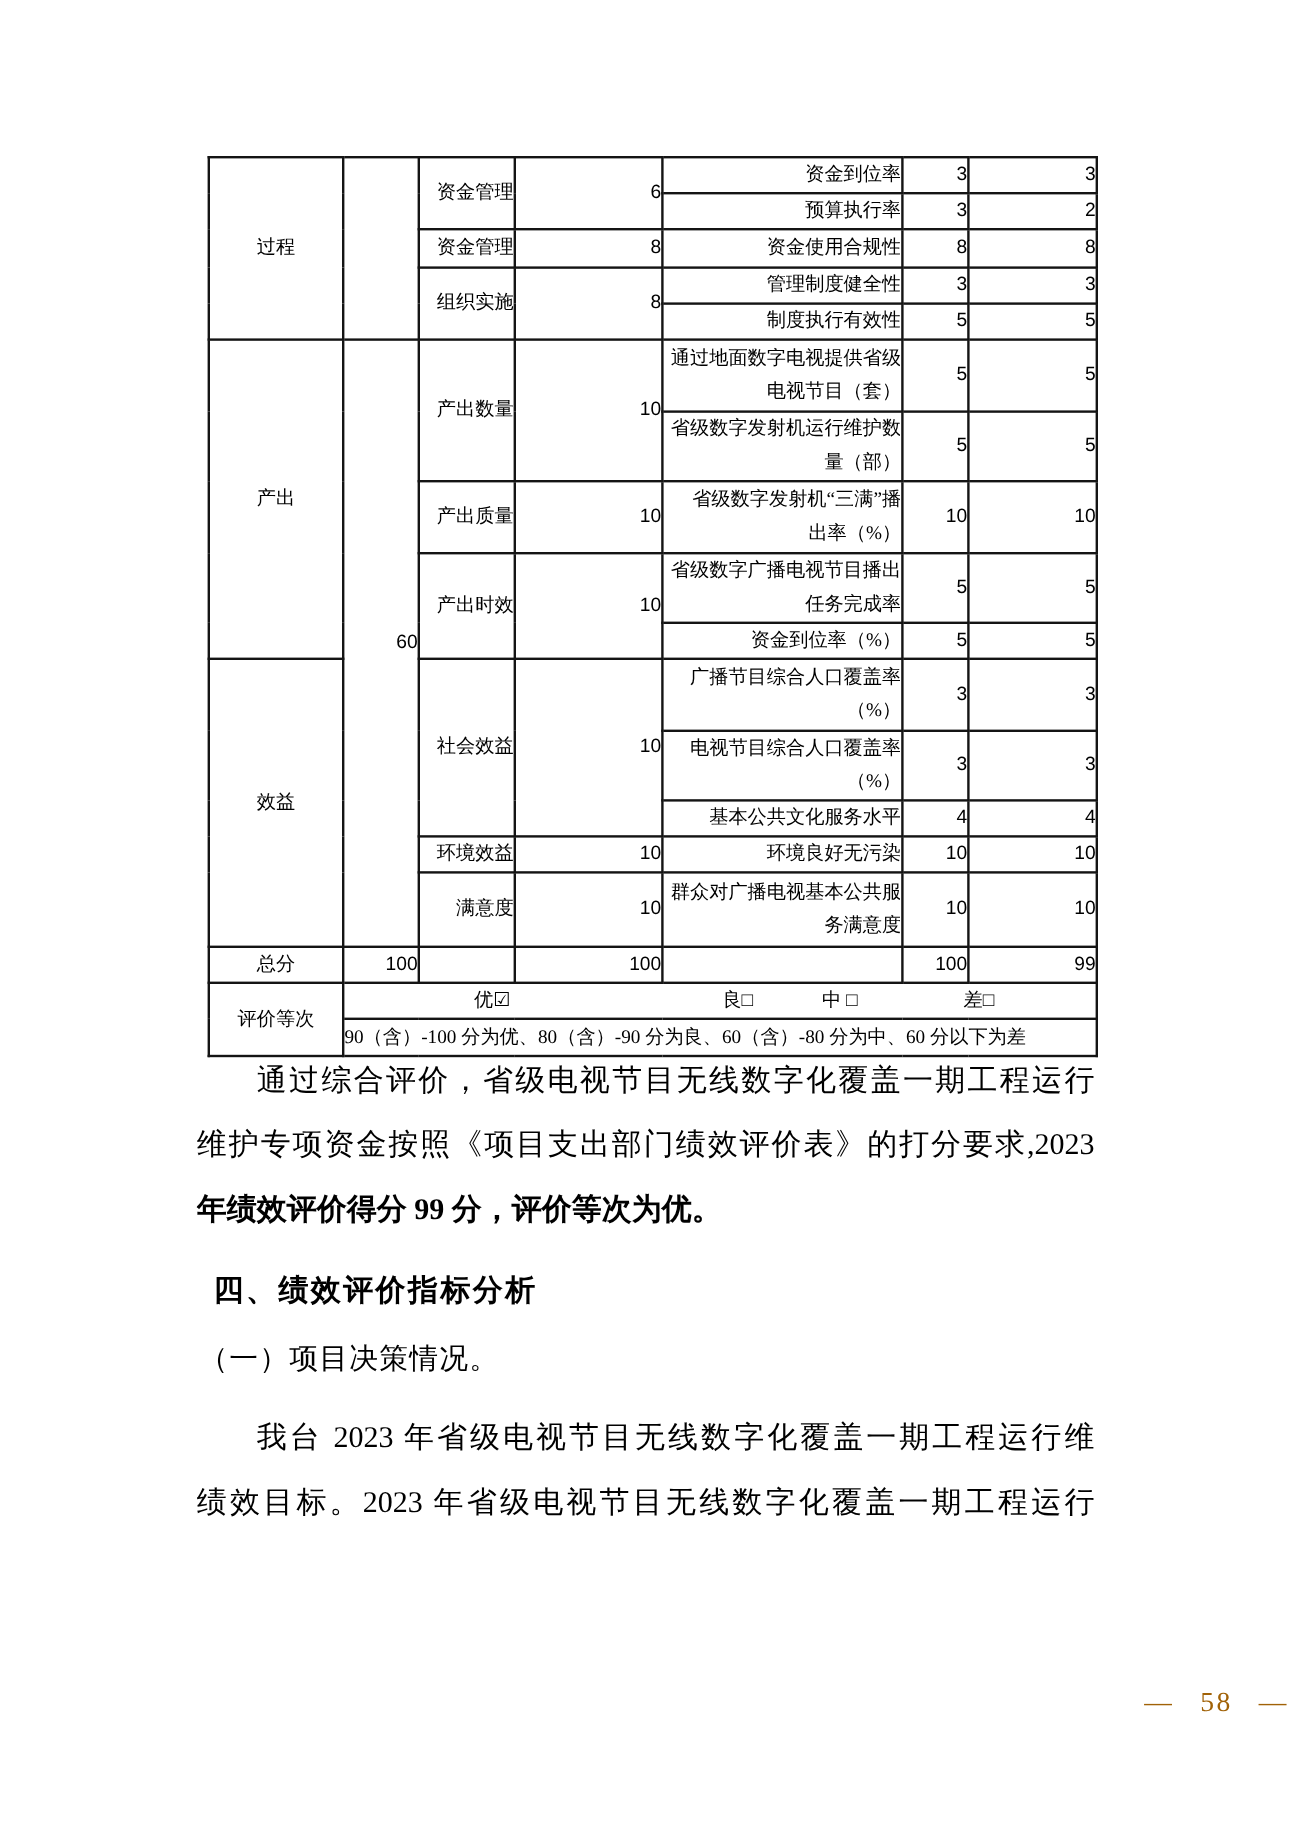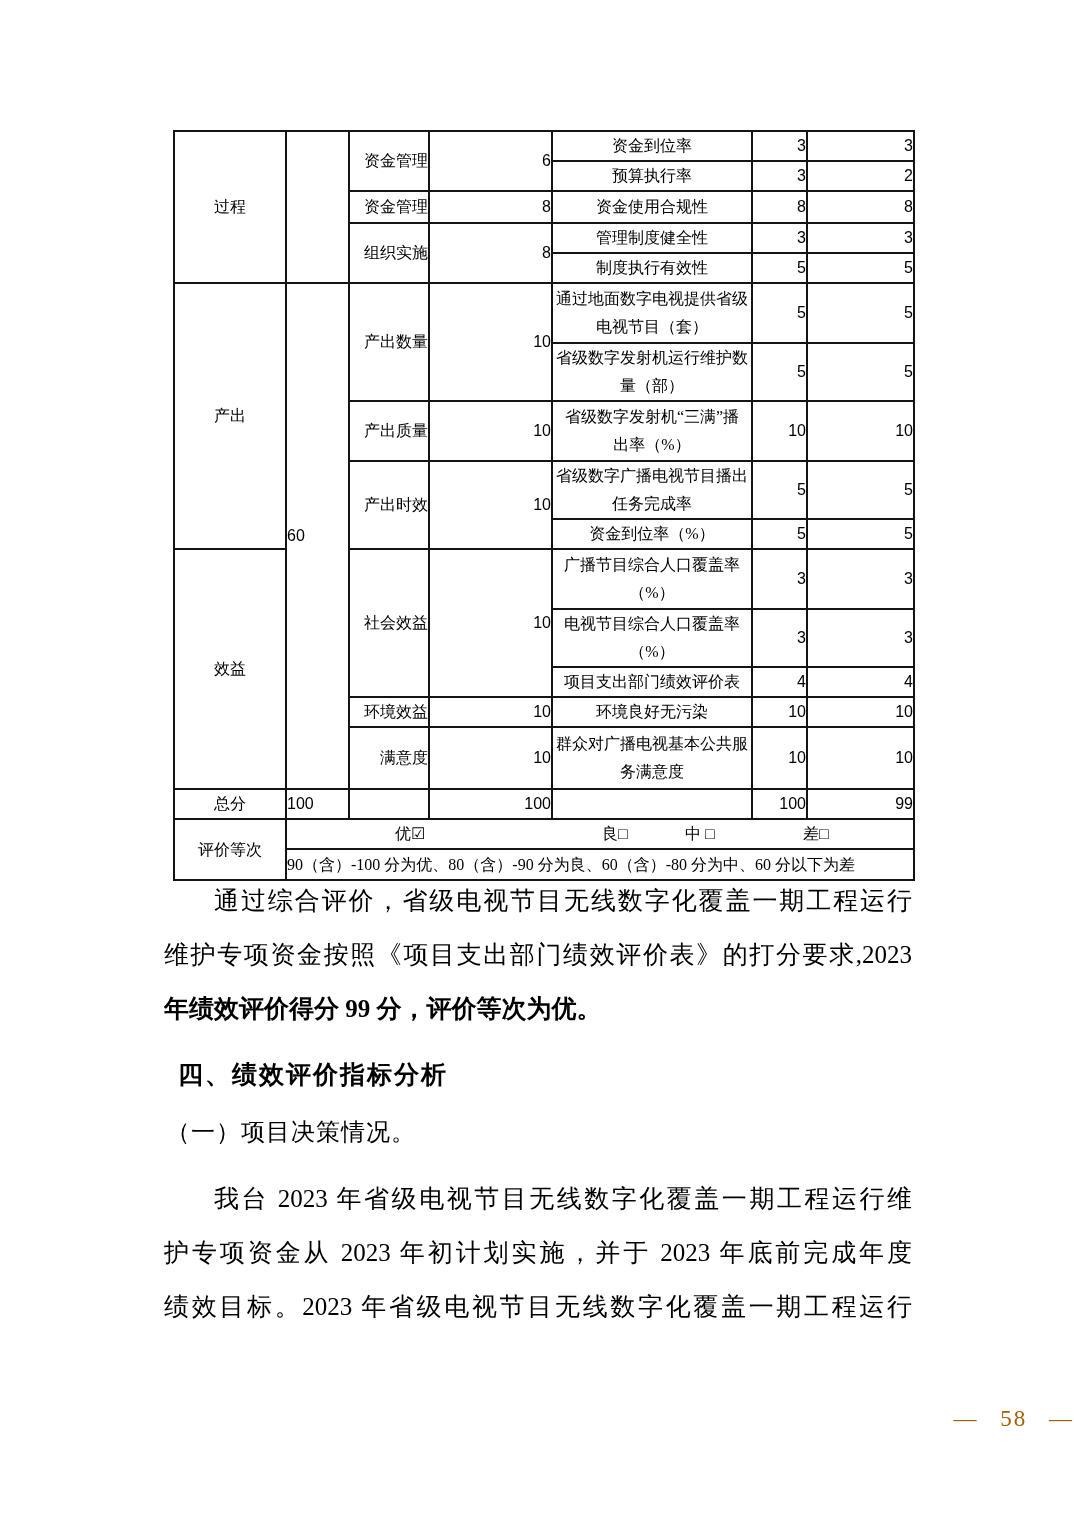--- a/index.html
+++ b/index.html
@@ -17,23 +17,23 @@
   }
   table.eval td {
     border:2px solid #141414;
     padding:0; vertical-align:middle;
     font-size:16px; line-height:28px;
     overflow:hidden;
   }
   td.no-top { border-top:none; }
   td.lvl1 { text-align:center;margin-top:32px; }
   td.lvl2 { text-align:right; }
-  td.w2   { text-align:left; font-family:"Liberation Sans","DejaVu Sans",sans-serif;margin-left:44px; }
+  td.w2   { text-align:right; font-family:"Liberation Sans","DejaVu Sans",sans-serif;margin-left:44px; }
   td.w4   { text-align:right; padding-right:7px;  font-family:"Liberation Sans","DejaVu Sans",sans-serif; }
-  td.ind  { text-align:center; padding:2px 4px 2px 9px; white-space:pre-line; line-height:28px; }
+  td.ind  { text-align:right; padding:2px 4px 2px 9px; white-space:pre-line; line-height:28px;border-radius:12px; }
   td.std  { text-align:right; padding-right:9px;  font-family:"Liberation Sans","DejaVu Sans",sans-serif; }
   td.scr  { text-align:right; padding-right:11px; font-family:"Liberation Sans","DejaVu Sans",sans-serif; }
 
   td.gradeopts { position:relative; }
   td.gradeopts span {
     position:absolute; top:50%; transform:translateY(-50%);
     white-space:nowrap; font-size:16px;
   }
   td.gradenote { text-align:left; padding-left:9px; font-size:15.5px;margin-left:13px; }
 
@@ -157,21 +157,21 @@
         <td class="std">3</td>
         <td class="scr">3</td>
       </tr>
       <tr style="height:58px">
         <td class="ind">电视节目综合人口覆盖率
 （%）</td>
         <td class="std">3</td>
         <td class="scr">3</td>
       </tr>
       <tr style="height:28px">
-        <td class="ind">项目支出部门绩效评价表</td>
+        <td class="ind">基本公共文化服务水平</td>
         <td class="std">4</td>
         <td class="scr">4</td>
       </tr>
       <tr style="height:30px">
         <td class="lvl2">环境效益</td>
         <td class="w4">10</td>
         <td class="ind">环境良好无污染</td>
         <td class="std">10</td>
         <td class="scr">10</td>
       </tr>
@@ -213,19 +213,18 @@
     <div class="tline indent">通过综合评价，省级电视节目无线数字化覆盖一期工程运行</div>
     <div class="tline">维护专项资金按照《项目支出部门绩效评价表》的打分要求,2023</div>
     <div class="tline last">年绩效评价得分 99 分，评价等次为优。</div>
   </div>
 
   <div class="h4">四、绩效评价指标分析</div>
   <div class="sub1">（一）项目决策情况。</div>
 
   <div class="textblock" style="top:1172px">
     <div class="tline indent">我台 2023 年省级电视节目无线数字化覆盖一期工程运行维</div>
-    <div class="tline">护专项资金从 2023 年初计划实施，并于 2023 年底前完成年度</div>
     <div class="tline">绩效目标。2023 年省级电视节目无线数字化覆盖一期工程运行</div>
   </div>
 
   <div class="pageno">— 58 —</div>
 
 </div>
 
 </body></html>

